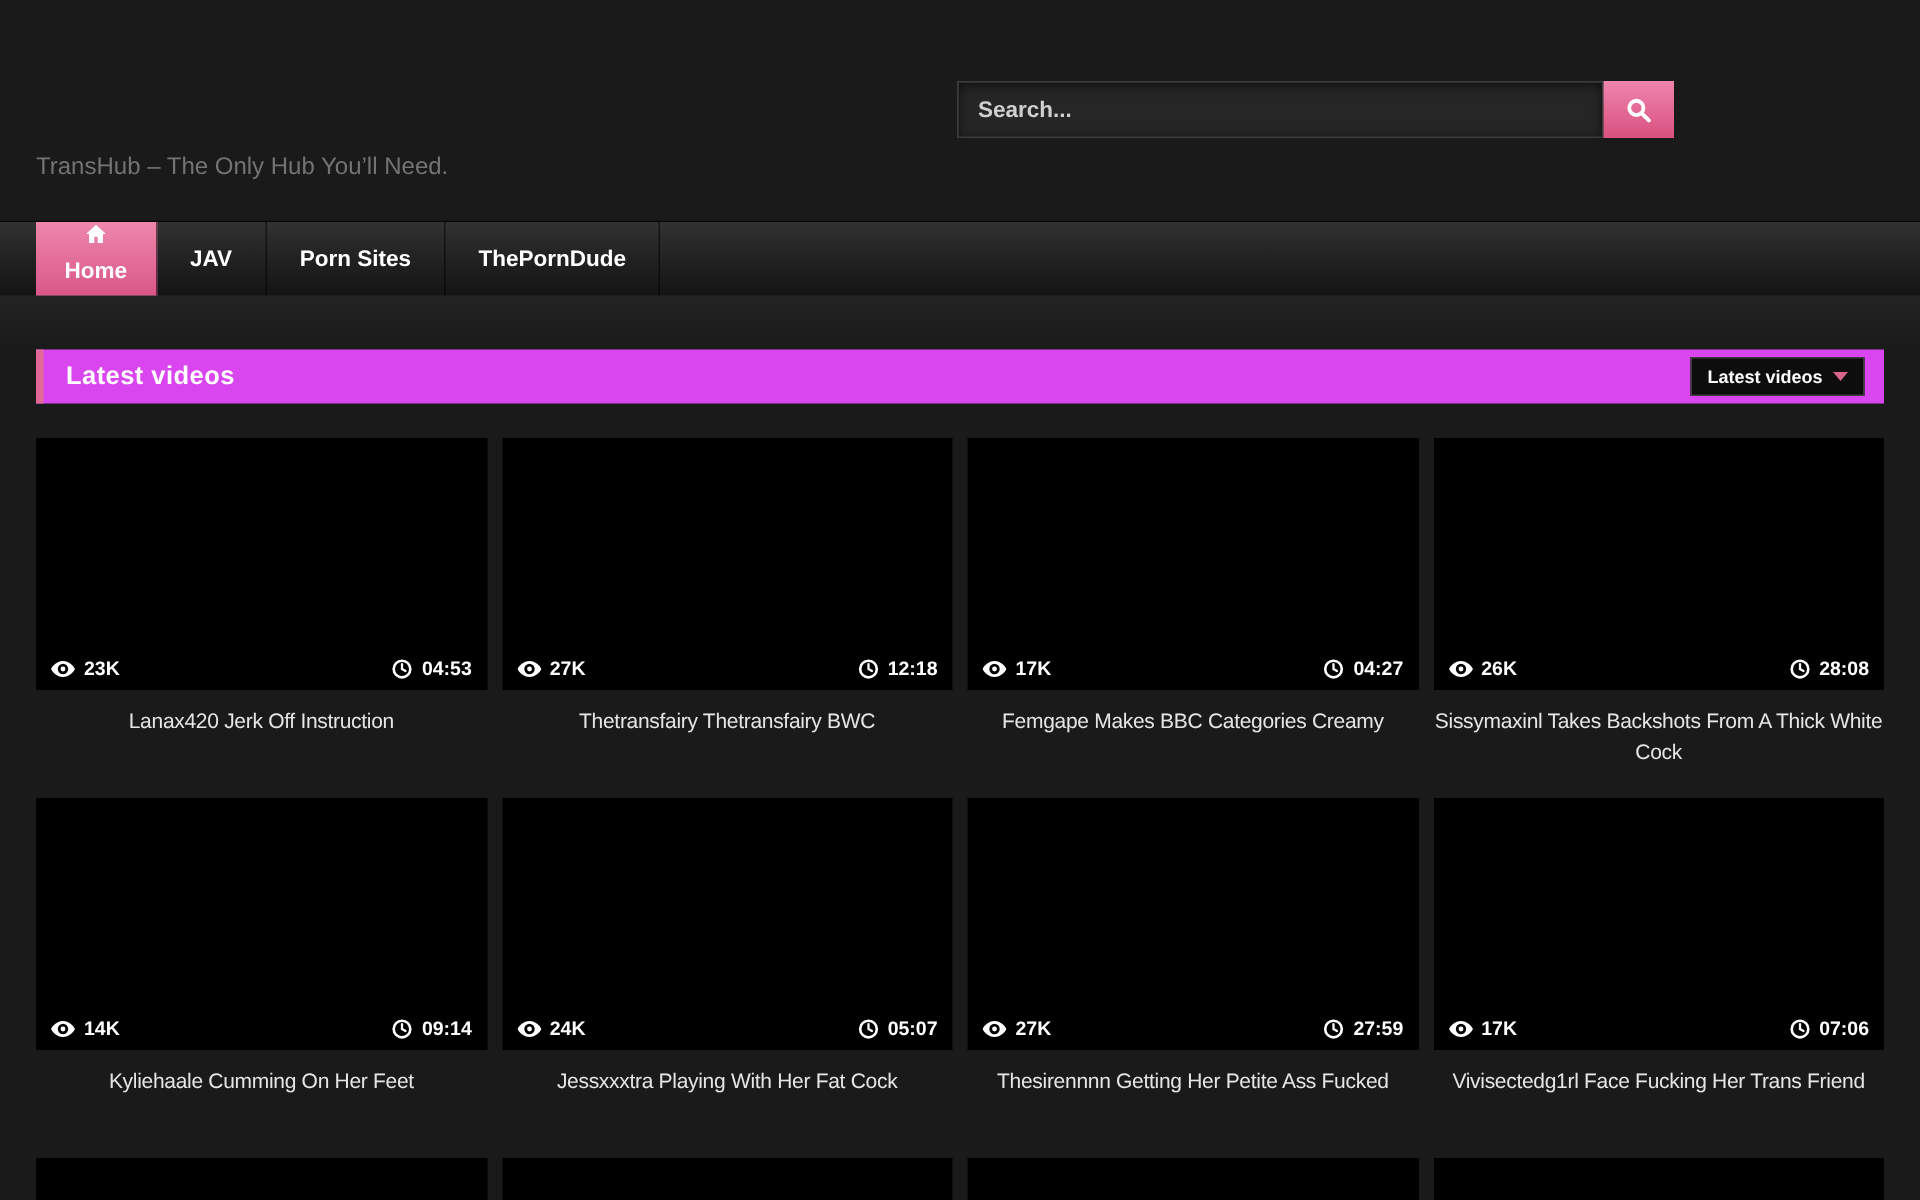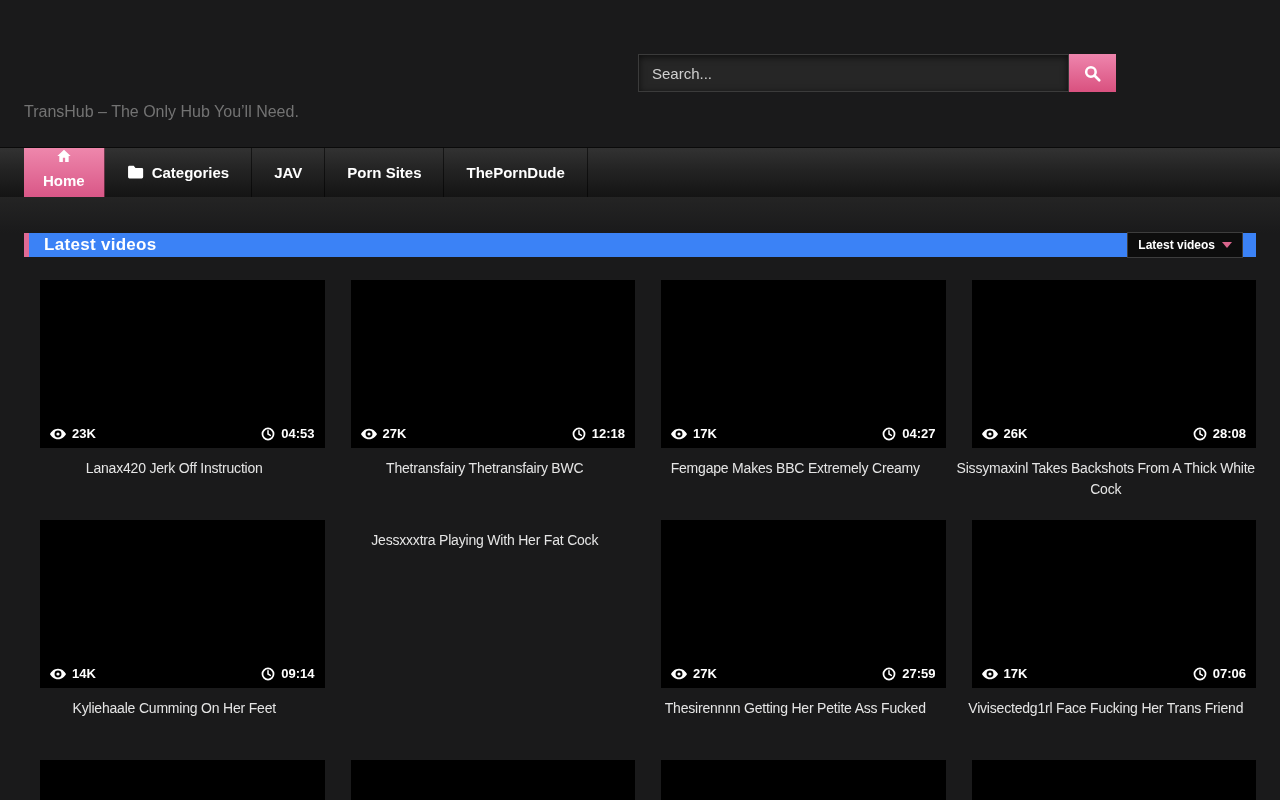--- a/index.html
+++ b/index.html
@@ -8,21 +8,21 @@
     width:1280px; height:800px; overflow:hidden;
     background:#1a1a1b;
     font-family:"Liberation Sans", sans-serif;
   }
 
   
   .site-header { position:relative; height:147px; background:#1a1a1b; }
   .search-form { position:absolute; left:638px; top:54px; display:flex; }
   .search-input {
     width:431px; height:38px; background:#262626; border:1px solid #3b3b3b;
-    color:#ef4444; padding:0 13px; font-size:15px; font-weight:400;
+    color:#ef4444; padding:0 13px; font-size:15px; font-weight:700;
     box-shadow: inset 0 2px 7px rgba(0,0,0,.65);
     outline:none; font-family:"Liberation Sans", sans-serif;
   }
   .search-input::placeholder { color:#cfcfcf; opacity:1; }
   .search-btn {
     width:47px; height:38px; border:none; cursor:pointer;
     background:linear-gradient(180deg,#ee85ad 0%,#d9517f 100%);
     display:flex; align-items:center; justify-content:center;
   }
   .tagline { position:absolute; left:24px; top:103px; color:#737373; font-size:16px; }
@@ -41,42 +41,42 @@
   .nav-item.active {
     background:linear-gradient(180deg,#ee87ac 0%,#d95787 100%);
     padding:0 19px;
     flex-direction:column;
   }
   .nav-item .nav-icon { display:flex; align-items:center; }
   .nav-fade { height:36px; background:linear-gradient(180deg,#242424 0%,#1a1a1b 100%); }
 
   
   .section-header {
-    margin:0 24px 23px; height:24px;
+    margin:0 24px 23px; height:36px;
     display:flex; align-items:center; justify-content:space-between;
-    background:#3b82f6; border-left:5px solid #e06a95; padding:0 13px 0 15px;text-align:right;
+    background:#d946ef; border-left:5px solid #e06a95; padding:0 13px 0 15px;text-align:right;
   }
   .section-title { margin:0; color:#fff; font-size:17px; font-weight:700; letter-spacing:.3px; }
   .sort-dropdown {
     display:flex; align-items:center; gap:7px; cursor:pointer;
     background:#0d0d0d; border:1px solid #3d3d3d; padding:5px 10px;
     color:#fff; font-size:12px; font-weight:700;
   }
   .caret-down {
     width:0; height:0; border-left:5px solid transparent;
     border-right:5px solid transparent; border-top:6px solid #d9658c;
   }
 
   
   .video-grid {
     margin:0 24px; display:grid; grid-template-columns:repeat(4,1fr);
     column-gap:10px; row-gap:0;
   }
   .video-card { height:240px; cursor:pointer; }
-  .thumb { position:relative; height:168px; background:#000;margin-left:16px; }
+  .thumb { position:relative; height:168px; background:#000; }
   .meta {
     position:absolute; left:0; right:0; bottom:0;
     display:flex; justify-content:space-between; align-items:center;
     padding:0 10px 7px; color:#fff; font-size:13px; font-weight:700;
   }
   .meta-group { display:flex; align-items:center; gap:6px; }
   .video-title {
     margin:10px 0 0; text-align:center; color:#e5e5e5;
     font-size:14px; line-height:21px; letter-spacing:-.2px;
   }
@@ -103,28 +103,20 @@
 <nav class="main-nav">
   <div class="nav-item active">
     <span class="nav-icon">
       <svg width="16" height="16" viewBox="0 0 24 24">
         <path d="M12 2.8L22 12h-3v9h-5.3v-6.2h-3.4V21H5v-9H2z" fill="#fff"></path>
       </svg>
     </span>
     <span>Home</span>
   </div>
   <div class="nav-item">
-    <span class="nav-icon">
-      <svg width="17" height="15" viewBox="0 0 24 20">
-        <path d="M1.5 2.5a2 2 0 0 1 2-2h6l2.5 3h9a1.8 1.8 0 0 1 1.8 1.8v11.2a2 2 0 0 1-2 2H3.5a2 2 0 0 1-2-2z" fill="#fff"></path>
-      </svg>
-    </span>
-    <span>Categories</span>
-  </div>
-  <div class="nav-item">
     <span>JAV</span>
   </div>
   <div class="nav-item">
     <span>Porn Sites</span>
   </div>
   <div class="nav-item">
     <span>ThePornDude</span>
   </div>
 </nav>
 <div class="nav-fade"></div>
@@ -207,21 +199,21 @@
           <span>
               <svg width="14" height="14" viewBox="0 0 24 24">
                 <circle cx="12" cy="12" r="9.5" stroke="#fff" stroke-width="3" fill="none"></circle>
                 <path d="M12 6.5V12l4 2.3" stroke="#fff" stroke-width="2.6" fill="none" stroke-linecap="round"></path>
               </svg>
             </span>
           <span>04:27</span>
         </span>
       </div>
     </div>
-    <p class="video-title">Femgape Makes BBC Extremely Creamy</p>
+    <p class="video-title">Femgape Makes BBC Categories Creamy</p>
   </div>
 
   <div class="video-card">
     <div class="thumb">
       <div class="meta">
         <span class="meta-group">
           <span>
               <svg width="16" height="12" viewBox="0 0 24 16">
                 <path d="M12 0C6 0 1.7 4.6 0 8c1.7 3.4 6 8 12 8s10.3-4.6 12-8C22.3 4.6 18 0 12 0zm0 13.2A5.2 5.2 0 1 1 12 2.8a5.2 5.2 0 0 1 0 10.4z" fill="#fff"></path>
                 <circle cx="12" cy="8" r="2.4" fill="#fff"></circle>
@@ -263,20 +255,42 @@
               </svg>
             </span>
           <span>09:14</span>
         </span>
       </div>
     </div>
     <p class="video-title">Kyliehaale Cumming On Her Feet</p>
   </div>
 
   <div class="video-card">
+    <div class="thumb">
+      <div class="meta">
+        <span class="meta-group">
+          <span>
+              <svg width="16" height="12" viewBox="0 0 24 16">
+                <path d="M12 0C6 0 1.7 4.6 0 8c1.7 3.4 6 8 12 8s10.3-4.6 12-8C22.3 4.6 18 0 12 0zm0 13.2A5.2 5.2 0 1 1 12 2.8a5.2 5.2 0 0 1 0 10.4z" fill="#fff"></path>
+                <circle cx="12" cy="8" r="2.4" fill="#fff"></circle>
+              </svg>
+            </span>
+          <span>24K</span>
+        </span>
+        <span class="meta-group">
+          <span>
+              <svg width="14" height="14" viewBox="0 0 24 24">
+                <circle cx="12" cy="12" r="9.5" stroke="#fff" stroke-width="3" fill="none"></circle>
+                <path d="M12 6.5V12l4 2.3" stroke="#fff" stroke-width="2.6" fill="none" stroke-linecap="round"></path>
+              </svg>
+            </span>
+          <span>05:07</span>
+        </span>
+      </div>
+    </div>
     <p class="video-title">Jessxxxtra Playing With Her Fat Cock</p>
   </div>
 
   <div class="video-card">
     <div class="thumb">
       <div class="meta">
         <span class="meta-group">
           <span>
               <svg width="16" height="12" viewBox="0 0 24 16">
                 <path d="M12 0C6 0 1.7 4.6 0 8c1.7 3.4 6 8 12 8s10.3-4.6 12-8C22.3 4.6 18 0 12 0zm0 13.2A5.2 5.2 0 1 1 12 2.8a5.2 5.2 0 0 1 0 10.4z" fill="#fff"></path>

